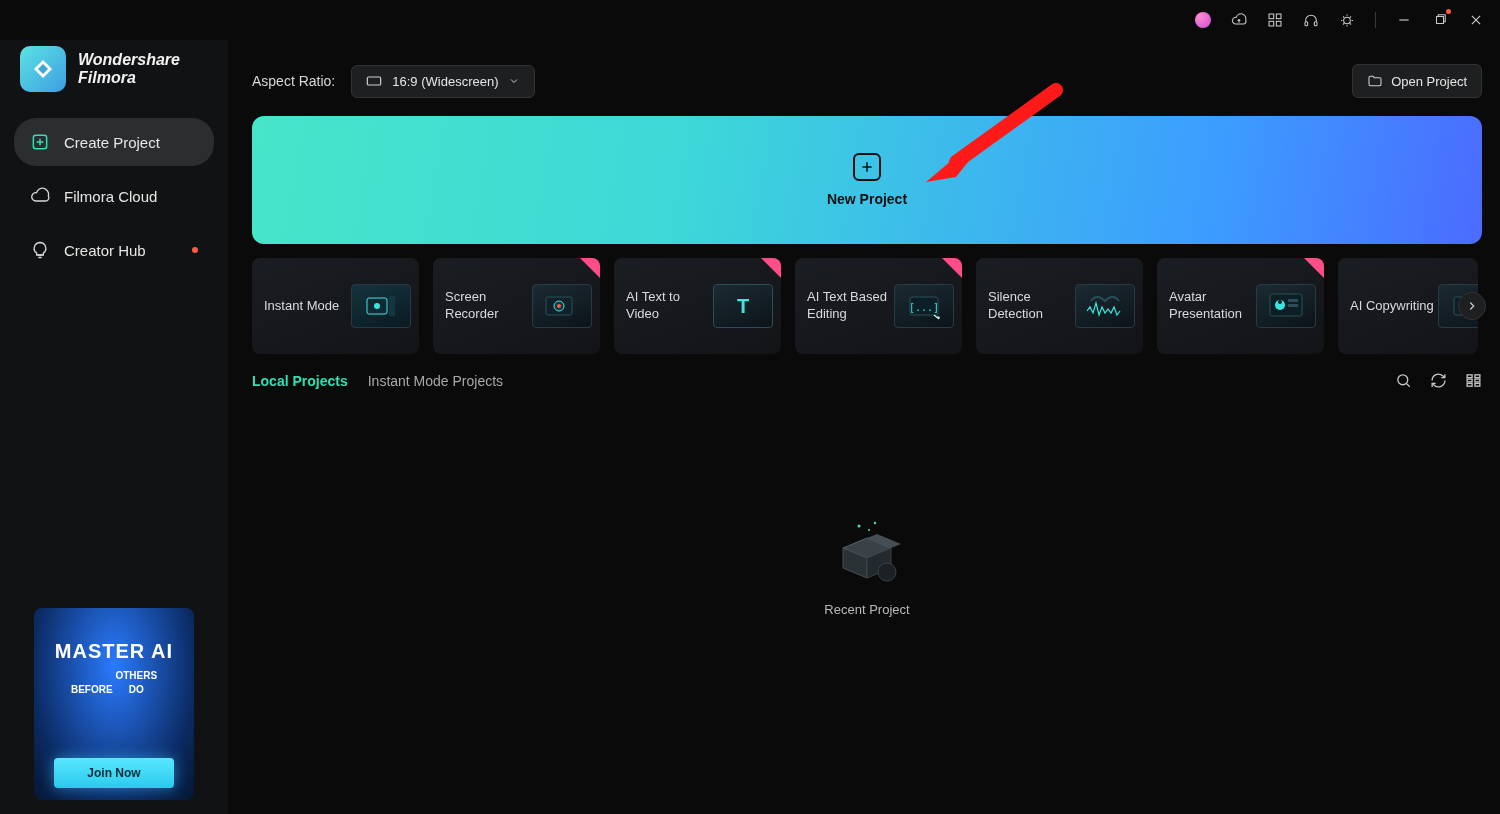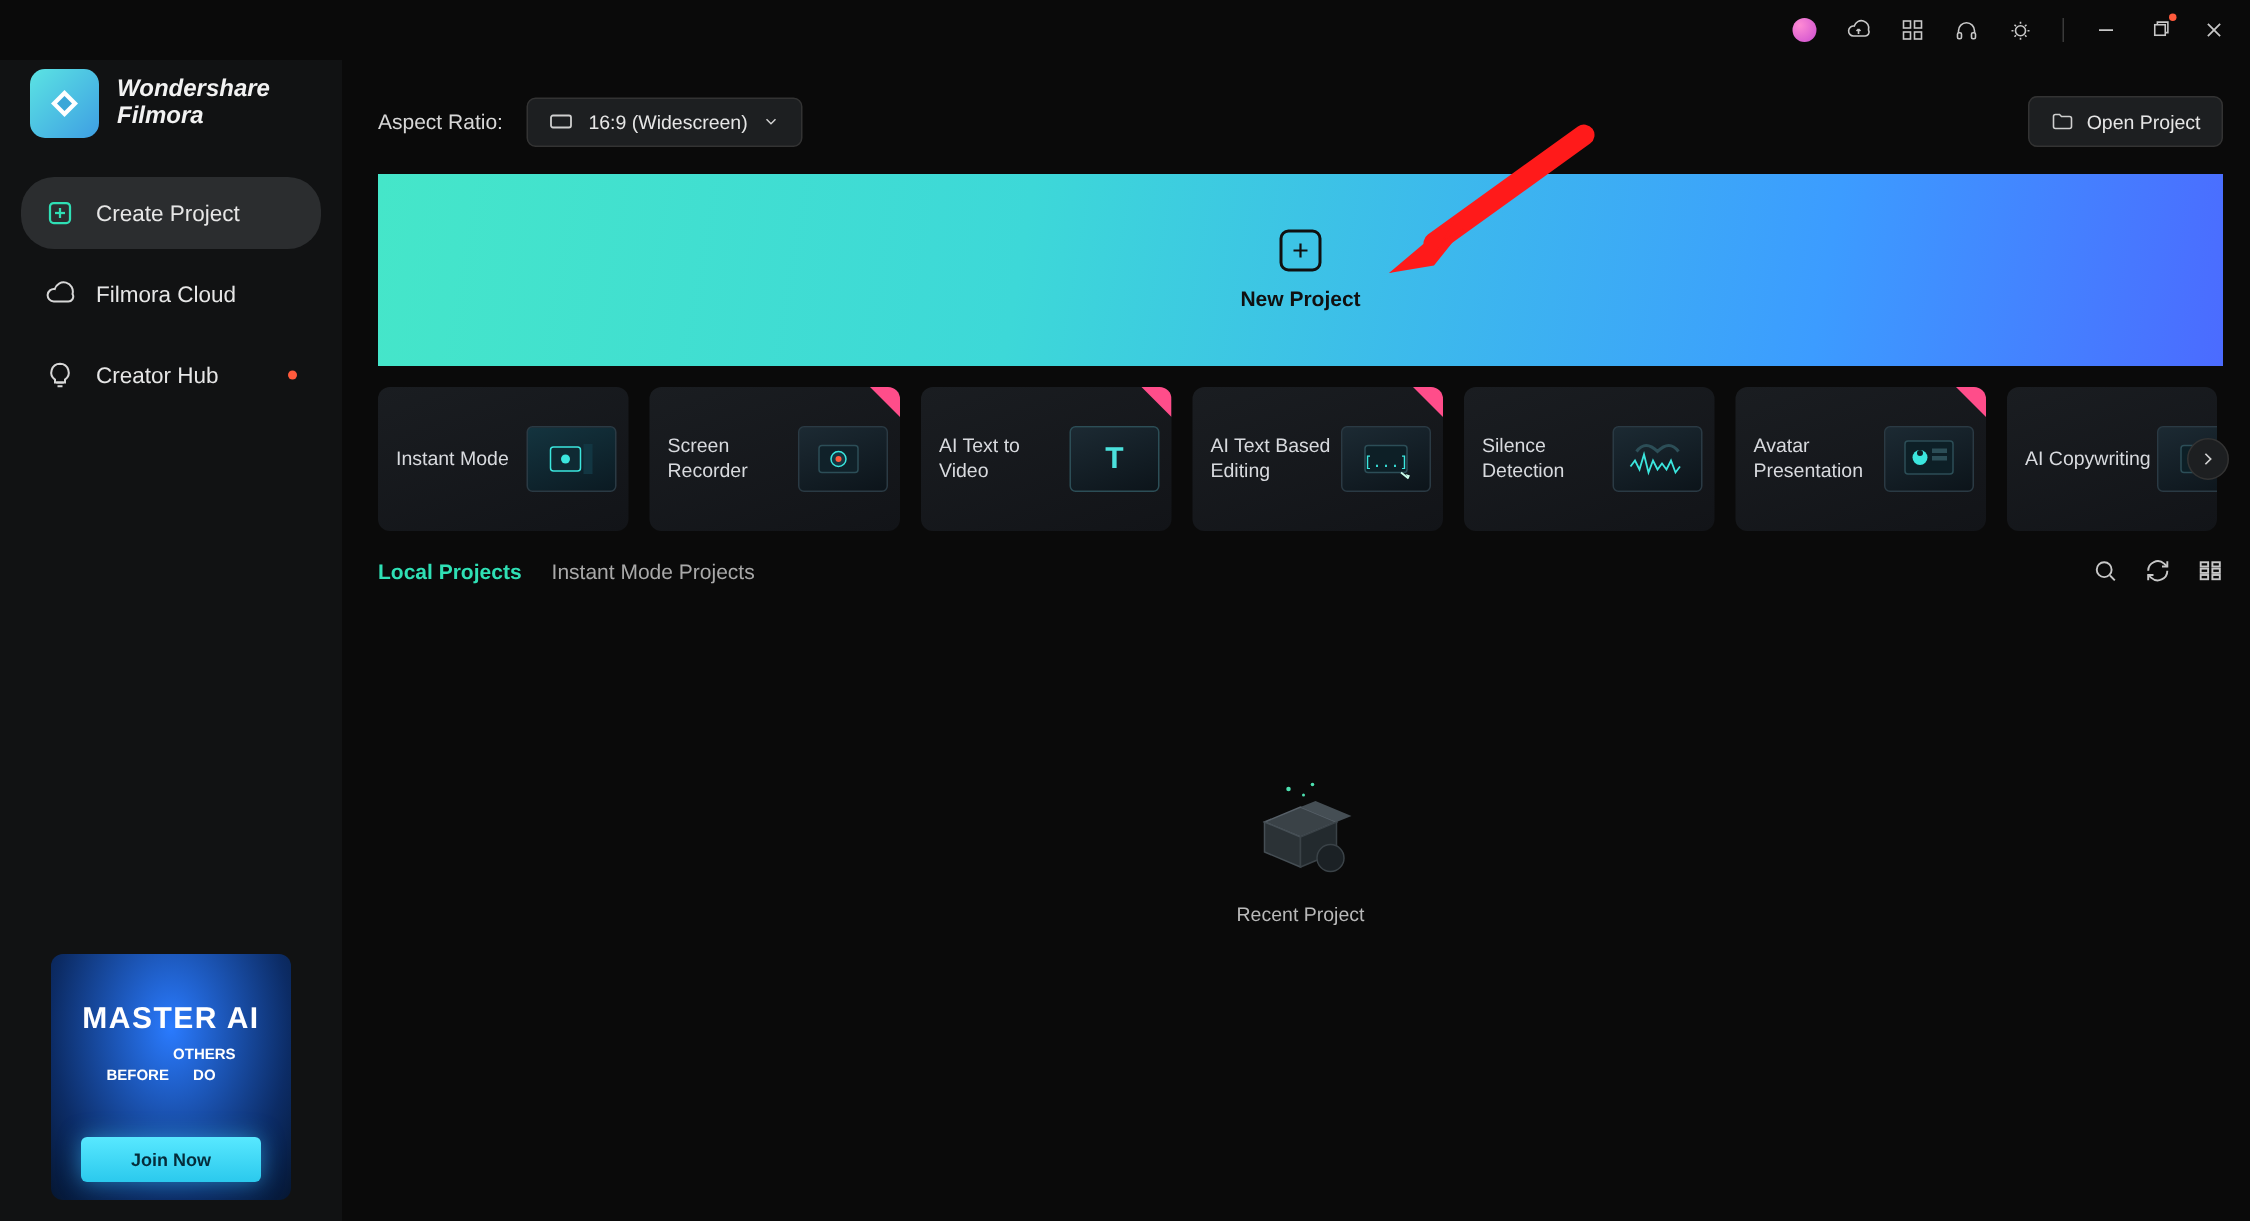--- a/index.html
+++ b/index.html
@@ -31,21 +31,21 @@
 .brand-text { line-height:1.15; font-size:16px; font-weight:600; color:#f2f2f2; }
 .nav-item {
   display:flex; align-items:center; gap:14px;
   padding: 14px 16px; border-radius:22px; cursor:pointer;
   margin-bottom:6px; font-size:15px; color:#e6e6e6;
   position:relative;
 }
 .nav-item.active { background:#2b2d2f; }
 .nav-item .dot { position:absolute; right:16px; top:50%; transform:translateY(-50%); width:6px; height:6px; border-radius:50%; background:#ff5a3c; }
 .promo {
-  margin-top:auto; width:160px; height:164px; border-radius:8px;
+  margin-top:auto; width:160px; height:192px; border-radius:8px;
   background: radial-gradient(ellipse at 50% 30%, #2a7bff 0%, #0c2c66 70%, #051631 100%);
   align-self:center; padding:14px 10px 12px 10px;
   display:flex; flex-direction:column; align-items:center; justify-content:flex-start;
   color:#fff; text-align:center;
   position:relative; overflow:hidden;
 }
 .promo-title { font-size:20px; font-weight:800; letter-spacing:1px; margin-top:18px; }
 .promo-sub { font-size:10px; font-weight:700; margin-top:6px; line-height:1.4; }
 .promo-sub .left{ display:inline-block; }
 .promo-sub .right{ display:inline-block; }
@@ -65,21 +65,21 @@
   font-size:13px; color:#e6e6e6; cursor:pointer; min-width:180px;
   justify-content:flex-start;
 }
 .aspect-select .chev { margin-left:auto; }
 .open-project-btn {
   margin-left:auto; display:flex; align-items:center; gap:8px;
   background:#1d1f21; border:1px solid #333; border-radius:6px;
   padding:8px 14px; font-size:13px; color:#e6e6e6; cursor:pointer;
 }
 .new-project {
-  width:100%; height:128px; border-radius:0;
+  width:100%; height:128px; border-radius:12px;
   background: linear-gradient(100deg,#45e6c9 0%, #3dd8d8 35%, #3c9cff 78%, #4b6bff 100%);
   display:flex; flex-direction:column; align-items:center; justify-content:center;
   cursor:pointer; margin-bottom:14px; color:#101010;
 }
 .new-project .plus-box {
   width:28px; height:28px; border:2px solid #101010; border-radius:6px;
   display:flex; align-items:center; justify-content:center; margin-bottom:10px;
 }
 .new-project .plus-box svg { stroke:#101010; }
 .new-project-label { font-size:14px; font-weight:600; }

